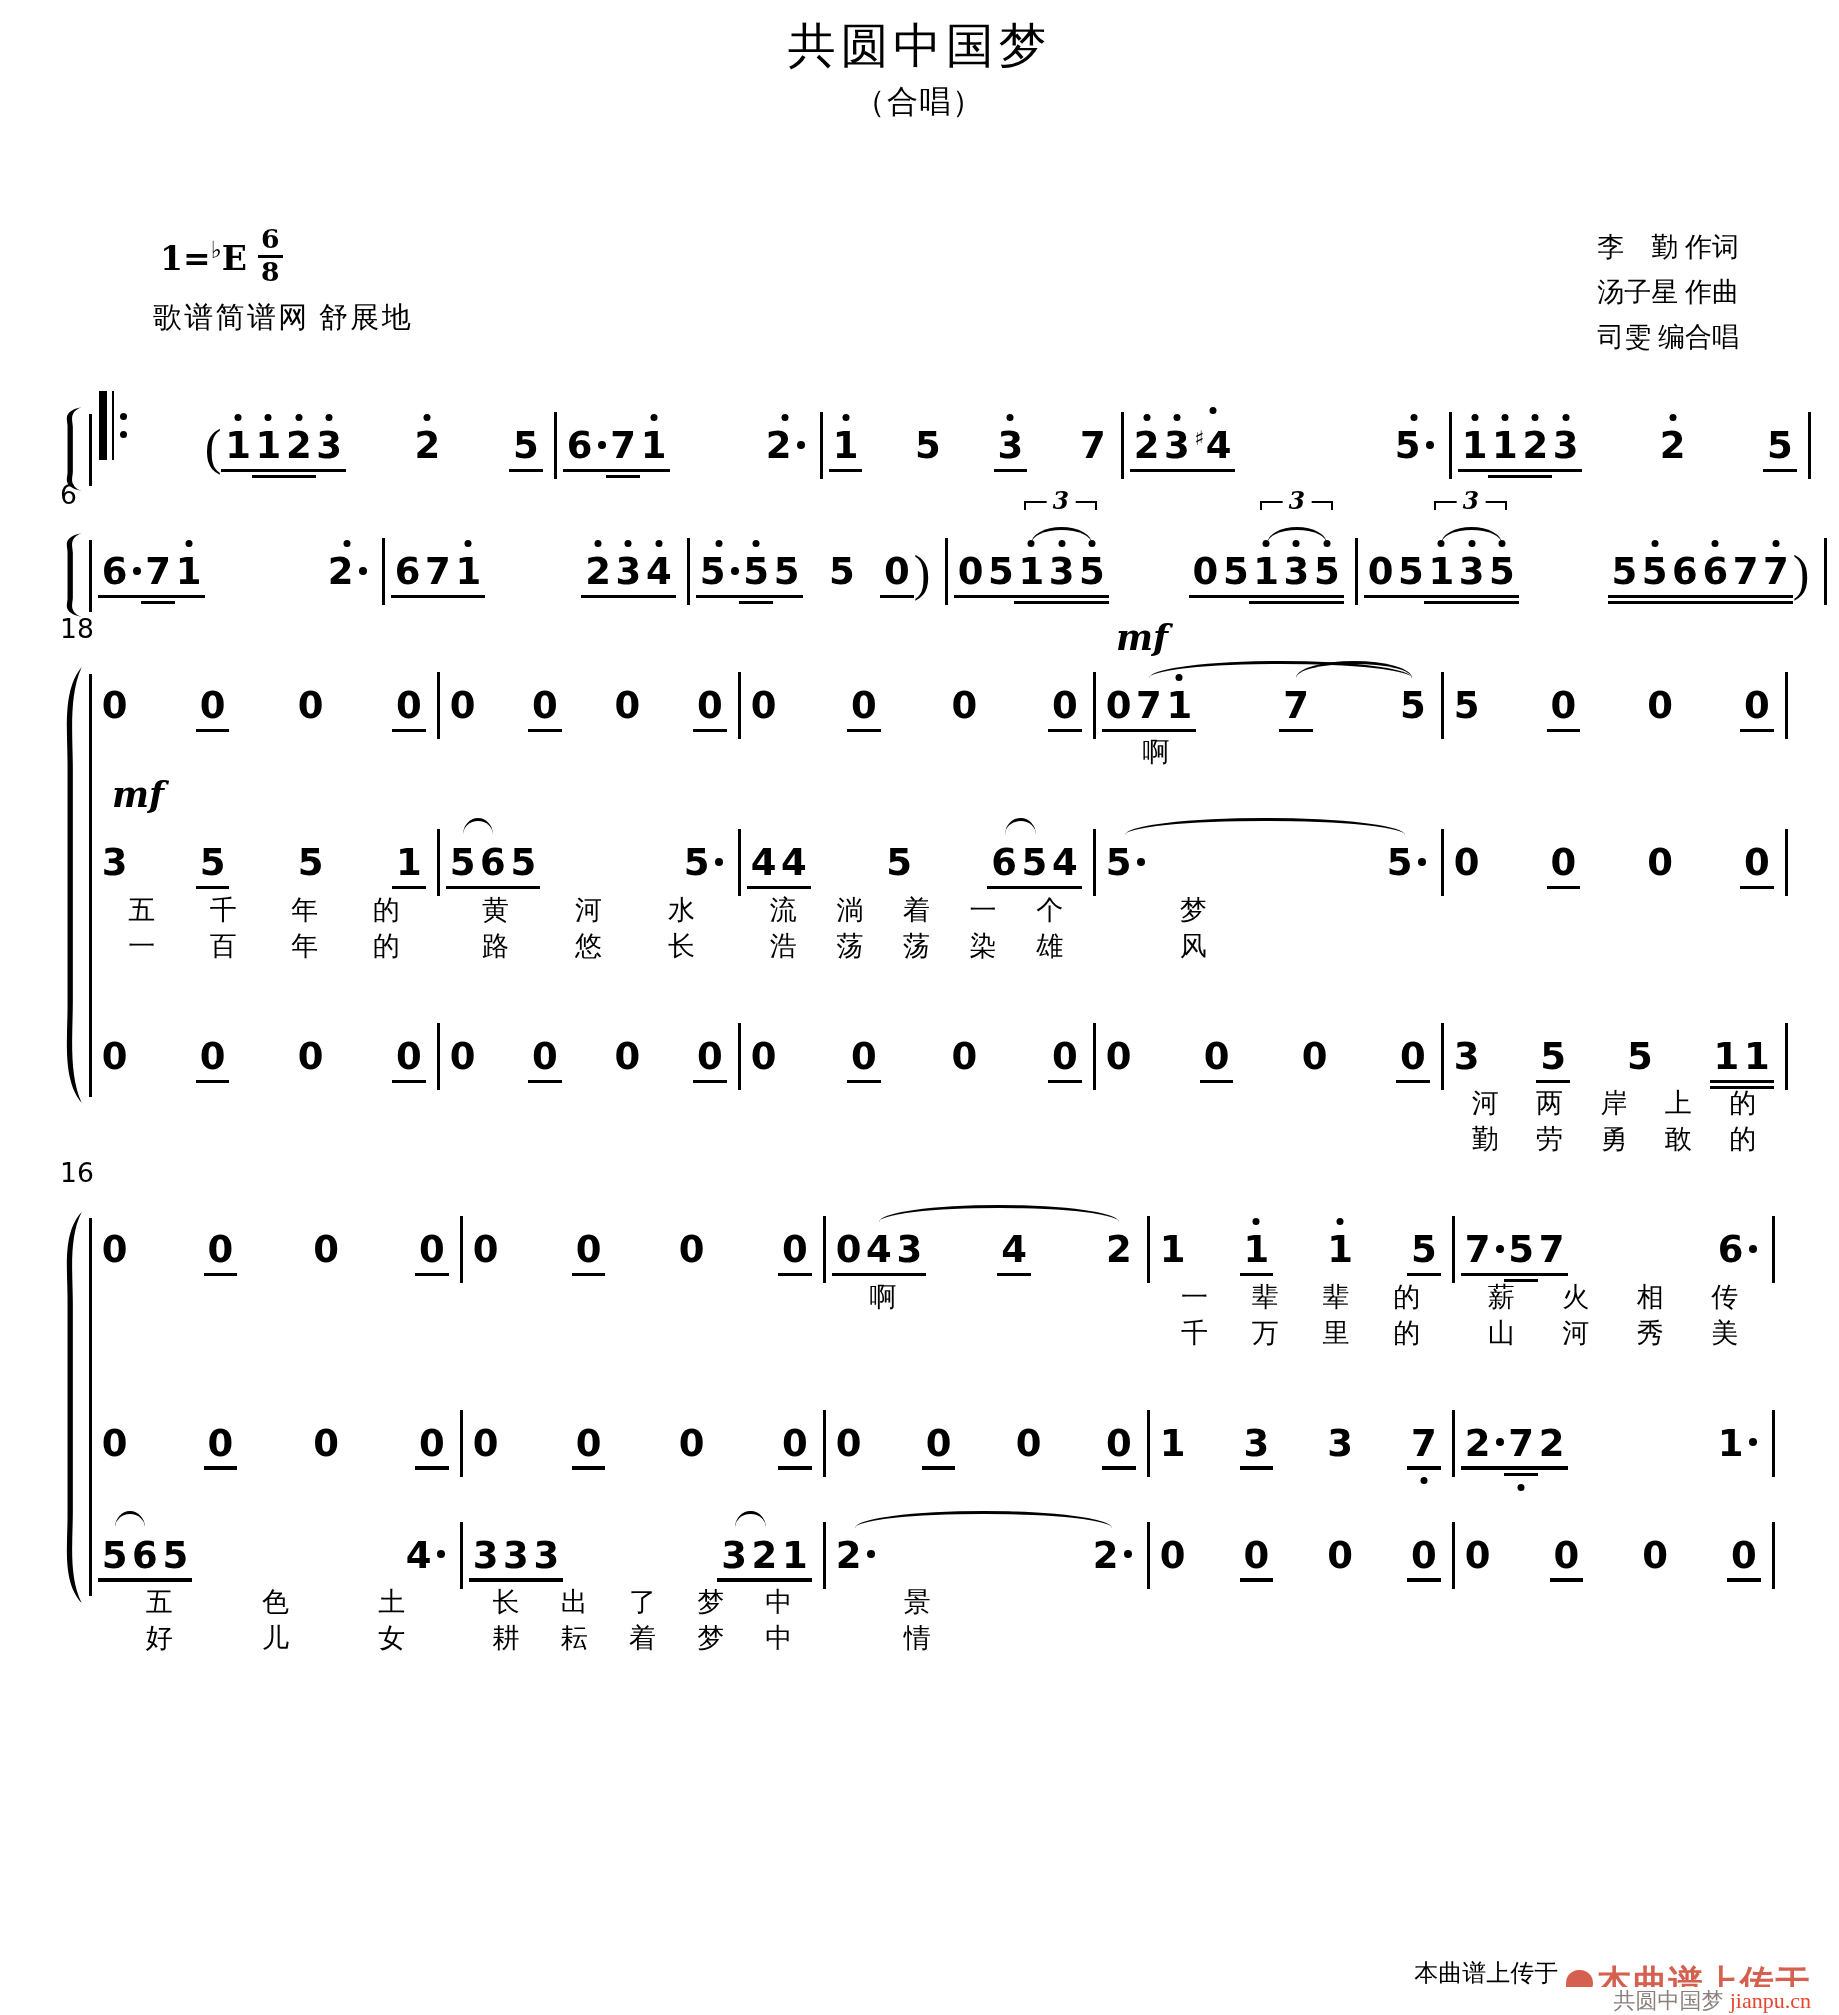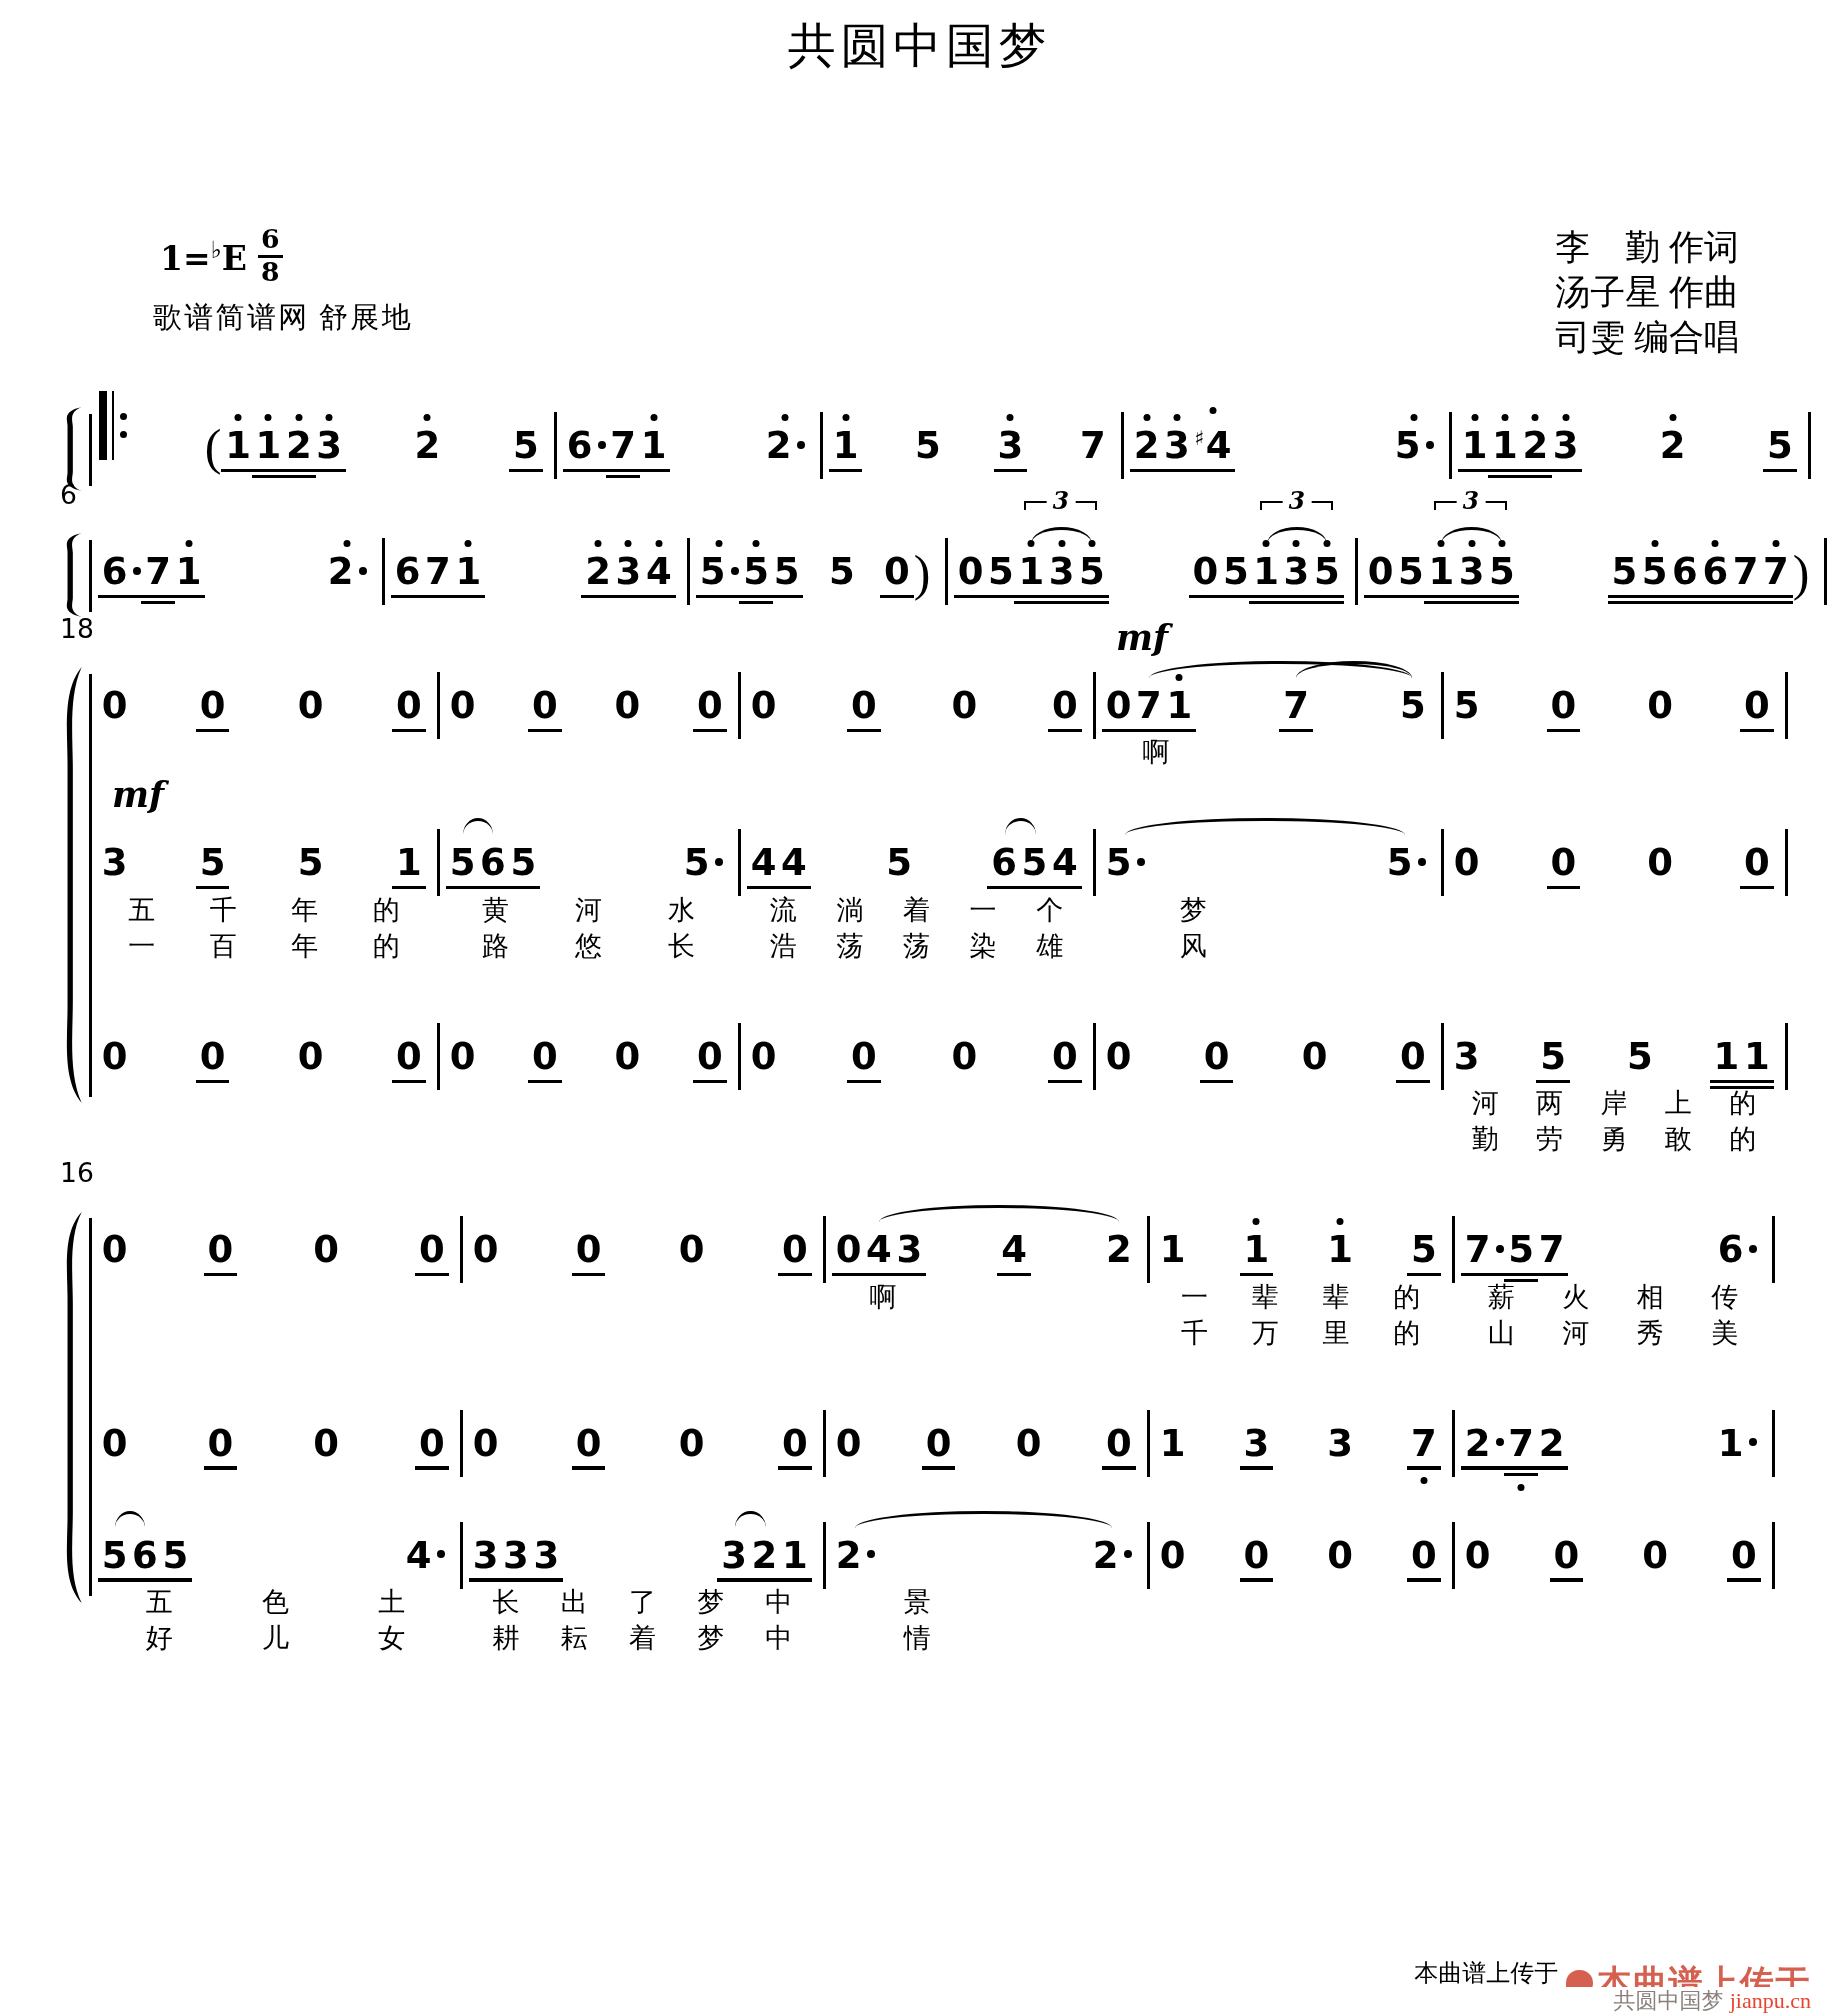--- a/index.html
+++ b/index.html
@@ -8,21 +8,21 @@
 
   
   .header{position:relative;height:353px;}
   .title{position:absolute;top:14px;left:0;width:100%;text-align:center;
          font-size:48px;letter-spacing:4.7px;font-weight:400;}
   .subtitle{position:absolute;top:81px;left:0;width:100%;text-align:center;
          font-size:31px;letter-spacing:1.6px;}
   .maker{position:absolute;top:147px;right:66px;font-family:"Liberation Sans",sans-serif;
          font-weight:700;font-size:41px;}
   .credits{position:absolute;top:225px;right:100px;text-align:left;
-         font-size:35px;line-height:45px;}
+         font-size:27px;line-height:45px;}
   .keyline{position:absolute;top:231px;left:160px;font-family:"DejaVu Serif",serif;
          font-weight:700;font-size:33px;}
   .keyline .flat{font-size:23.4px;vertical-align:super;}
   .meter{display:inline-block;vertical-align:middle;text-align:center;margin-left:11px;
          font-family:"DejaVu Serif",serif;font-weight:700;font-size:26.6px;line-height:26.6px;position:relative;top:-4.7px;}
   .meter .num{display:block;border-bottom:3.1px solid #000;padding:0 3.1px 1.6px 3.1px;}
   .meter .den{display:block;padding-top:1.6px;}
   .tempo{position:absolute;top:298px;left:153px;font-size:29px;letter-spacing:2.3px;}
 
   
@@ -80,20 +80,21 @@
   .wm-logo .dot{width:26.6px;height:26.6px;border-radius:50% 50% 50% 0;position:relative;top:9.4px;margin-right:4.7px;}
   .wm-logo .lg{font-weight:700;font-size:34px;line-height:31px;position:relative;top:11px;letter-spacing:1.6px;}
   .wm2{font-size:22px;}
   .wm2 .site{margin-right:6.2px;}
 </style>
 </head>
 <body>
 
 <div class="header">
   <div class="title">共圆中国梦</div>
+  <div class="subtitle">（合唱）</div>
   <div class="credits">
     <div>李　勤 作词</div>
     <div>汤子星 作曲</div>
     <div>司雯 编合唱</div>
   </div>
   <div class="keyline"><span>1=</span><span class="flat">♭</span><span>E</span><span class="meter"><span class="num">6</span><span class="den">8</span></span></div>
   <div class="tempo">歌谱简谱网 舒展地</div>
 </div>
 
 <div class="score" id="score">

